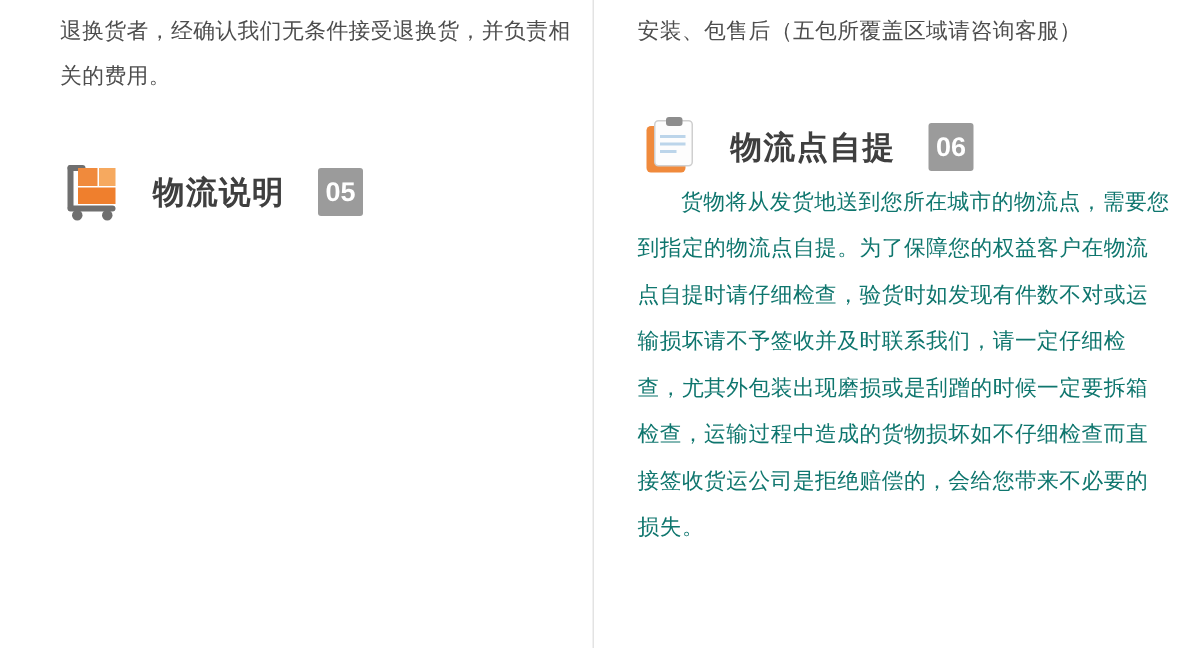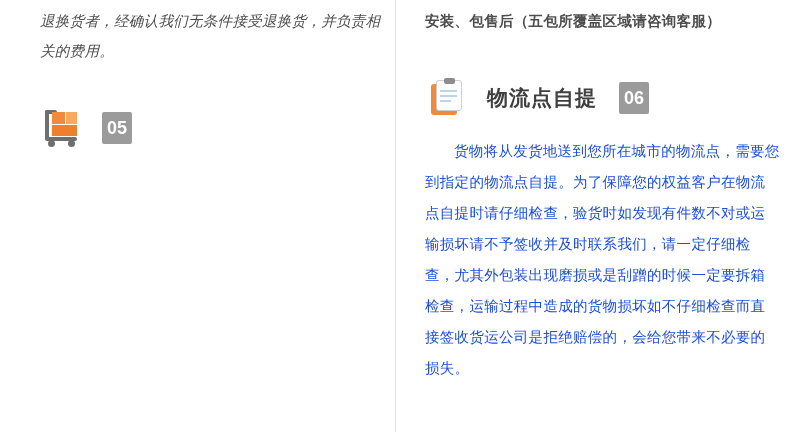--- a/index.html
+++ b/index.html
@@ -41,25 +41,23 @@
     left: 425px;
   }
   .carry-text {
     font-size: 14.5px;
     line-height: 30px;
     color: #4d4d4d;
     letter-spacing: 0.3px;
   }
   .carry-left {
     padding-top: 6px;
-    font-style: italic;
   }
   .carry-right {
     padding-top: 6px;
-    font-weight: bold;
   }
   .section {
     margin-top: 40px;
   }
   .sec-head {
     display: flex;
     align-items: center;
     height: 44px;
     gap: 12px;
   }
@@ -203,24 +201,24 @@
     height: 32px;
     padding: 0 5px;
     background: #9b9b9b;
     color: #ffffff;
     font-size: 18px;
     font-weight: bold;
     border-radius: 2px;
     box-sizing: border-box;
   }
   .sec-body {
-    margin-top: 16px;
+    margin-top: 0;
     font-size: 14.5px;
     line-height: 31px;
-    color: #1d4ed8;
+    color: #0f766e;
     letter-spacing: 0.3px;
   }
   .sec-body p {
     margin: 0;
   }
   .indent {
     text-indent: 29px;
   }
 </style>
 </head>
@@ -241,20 +239,21 @@
             <div class="handle"></div>
             <div class="handle-top"></div>
             <div class="box1"></div>
             <div class="box2"></div>
             <div class="box3"></div>
             <div class="base"></div>
             <div class="wheel1"></div>
             <div class="wheel2"></div>
           </div>
         </div>
+        <div class="sec-title">物流说明</div>
         <div class="sec-num">05</div>
       </div>
     </div>
 
   </div>
 
   <div class="col col-right">
 
     <div class="carry-text carry-right">安装、包售后（五包所覆盖区域请咨询客服）</div>
 

